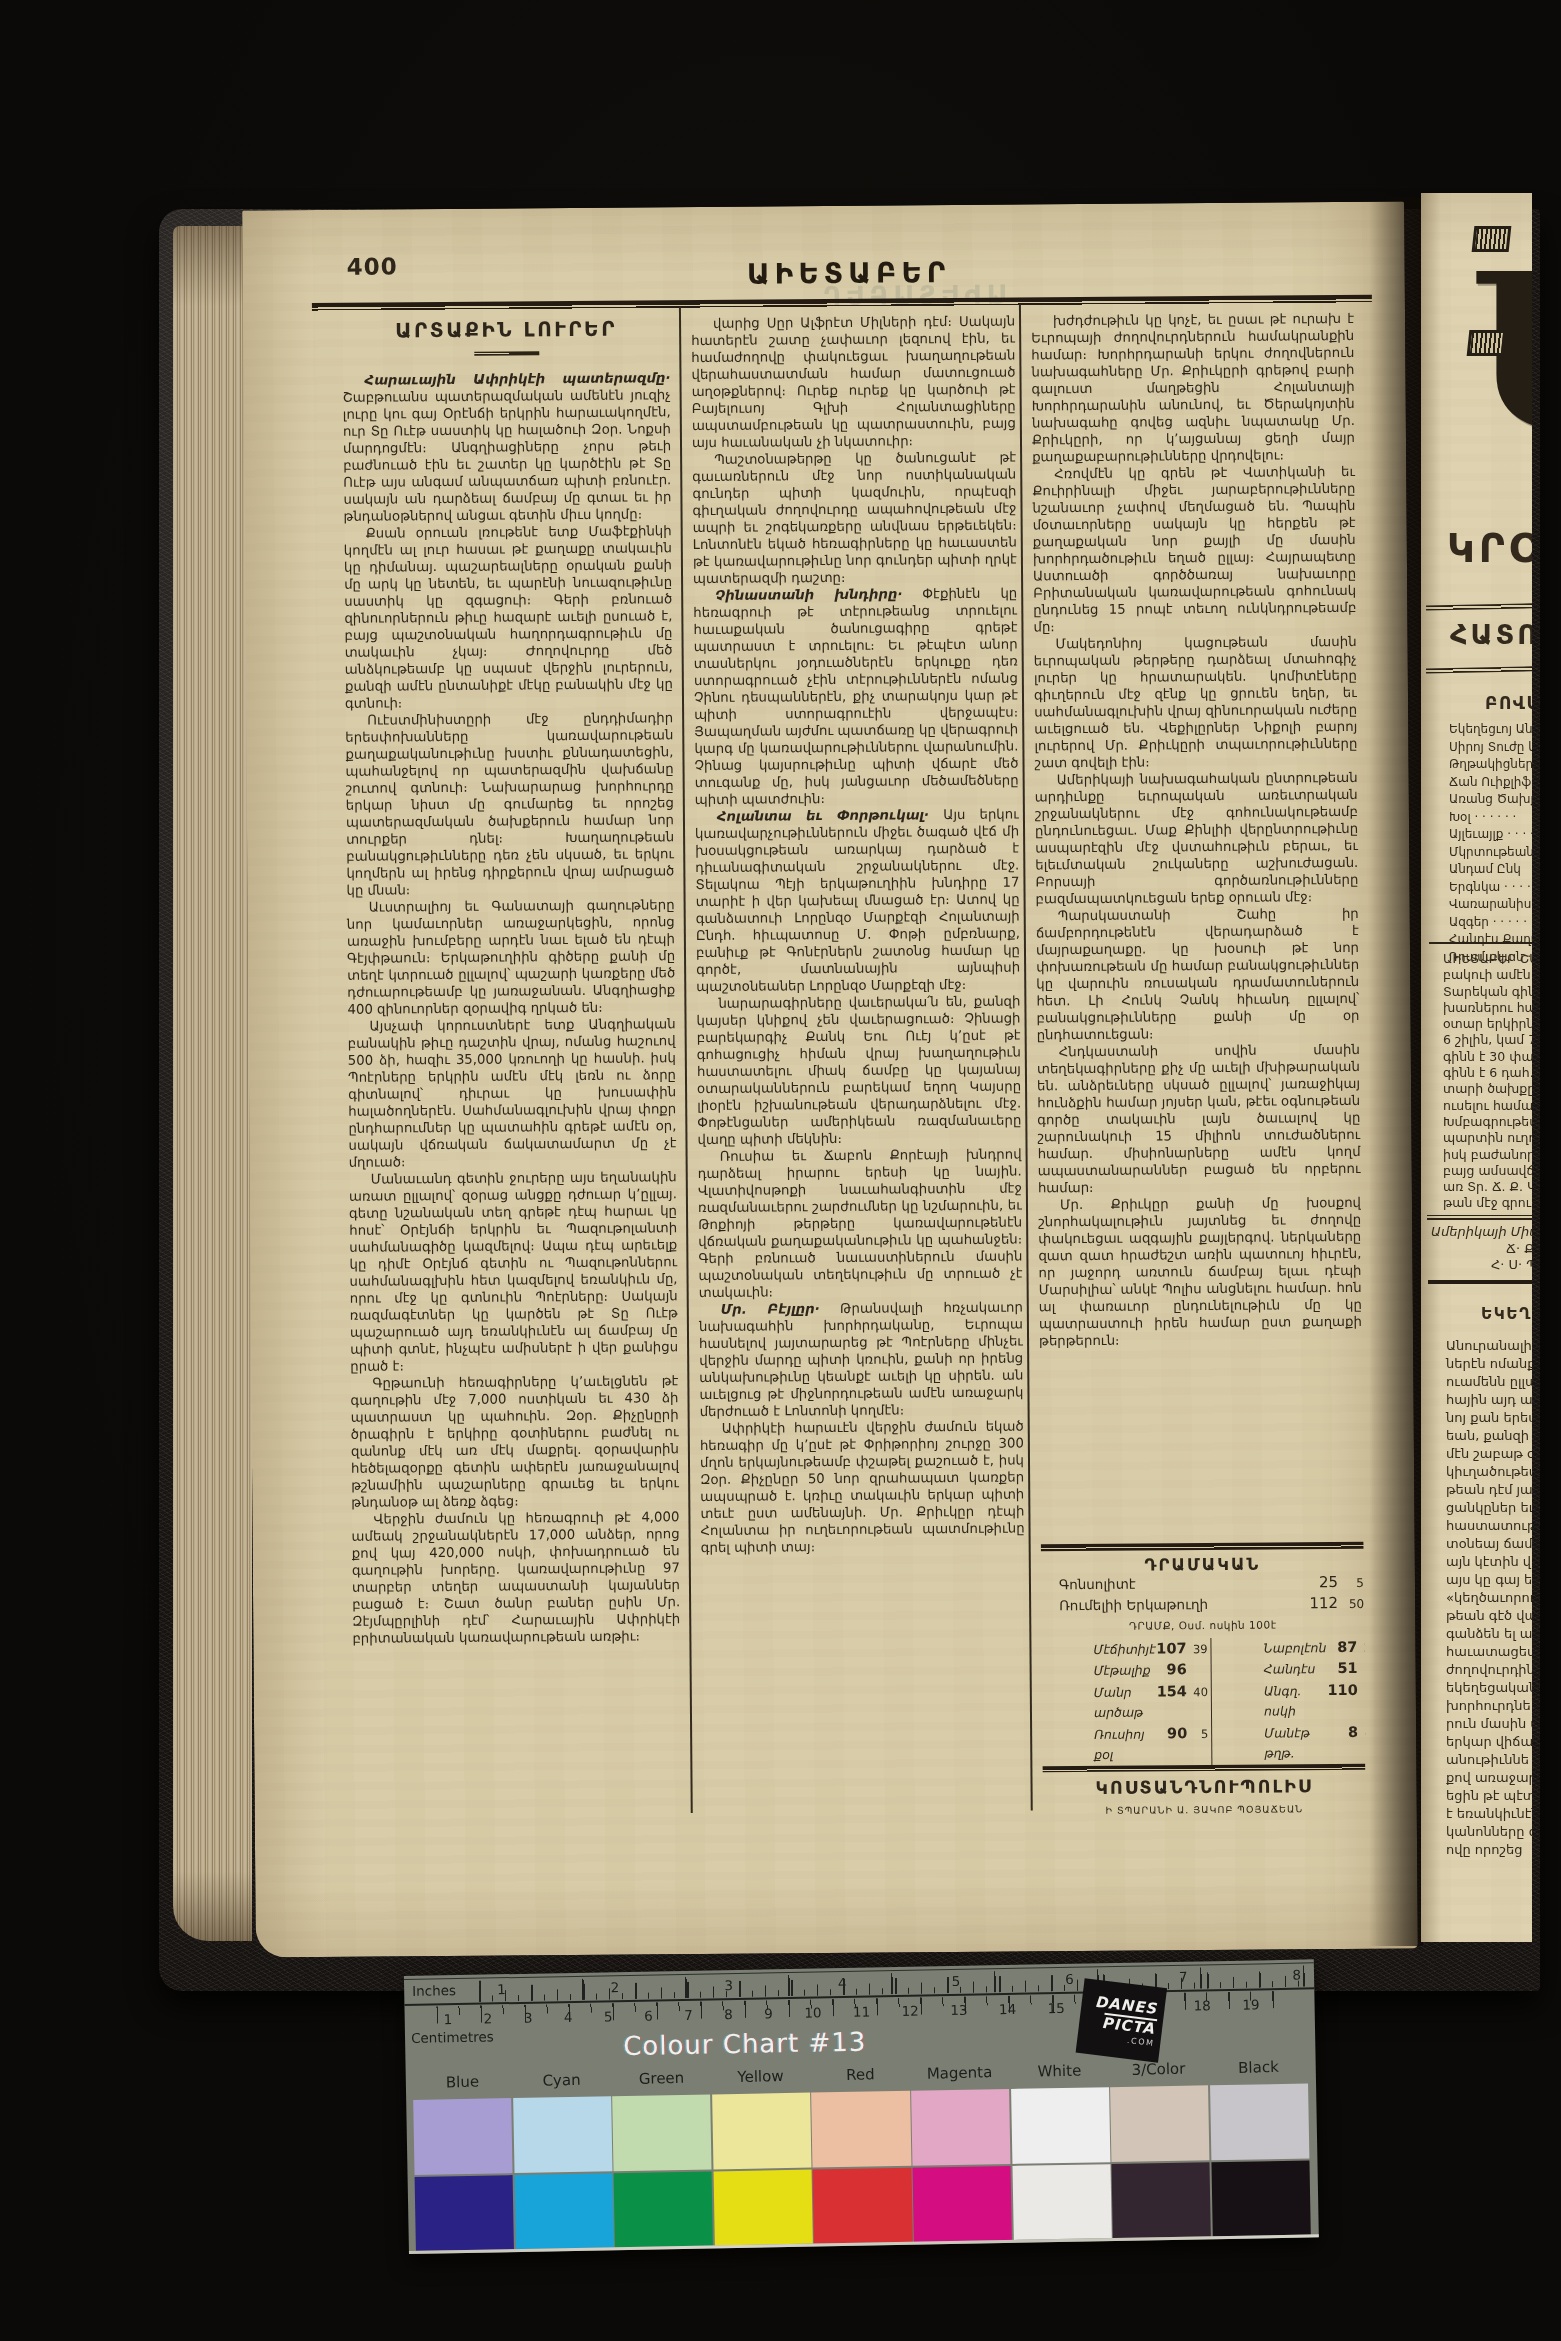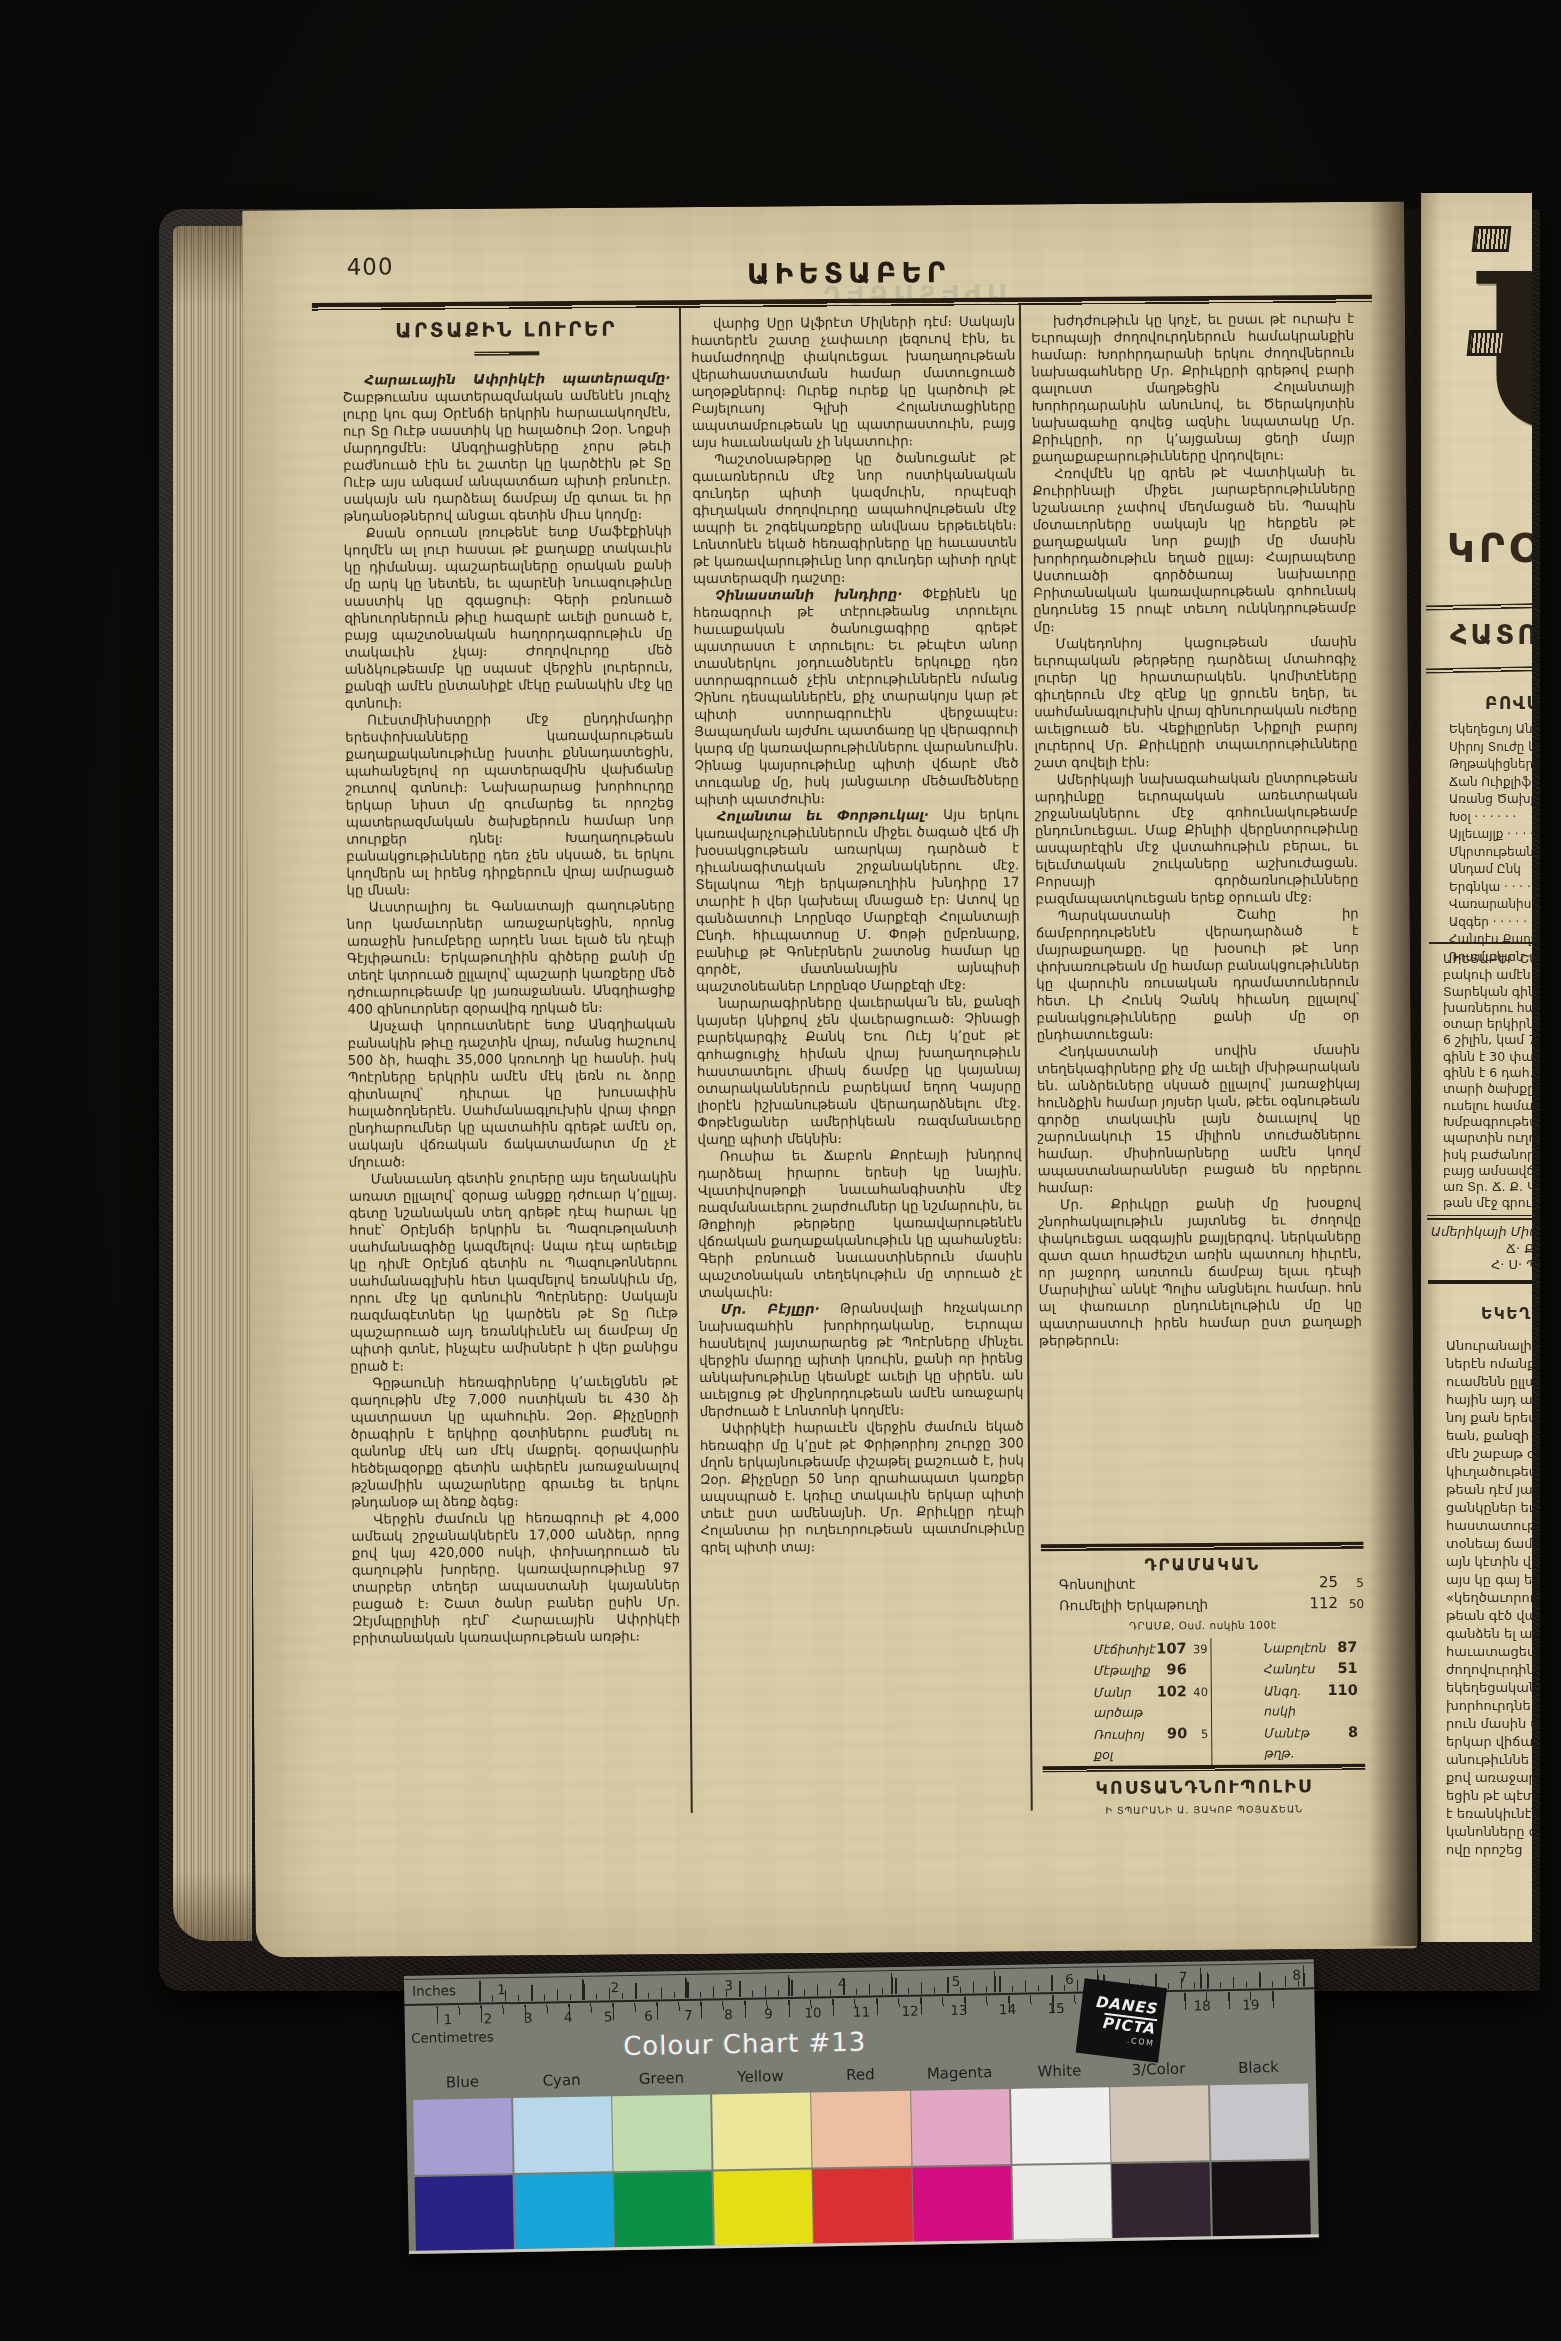--- a/index.html
+++ b/index.html
@@ -34,21 +34,21 @@
   .right-page{position:absolute;left:1421px;top:193px;width:111px;height:1749px;overflow:hidden;
     background:
       linear-gradient(90deg, rgba(90,70,40,0.35), transparent 20px),
       linear-gradient(180deg, rgba(115,90,50,0.12), transparent 60px),
       #ded2b0;
     color:#33291c;}
   .mottle{position:absolute;inset:0;pointer-events:none;opacity:0.5;background:
     repeating-linear-gradient(0deg, rgba(125,108,76,0.05) 0 8px, transparent 8px 18.5px),
     repeating-linear-gradient(90deg, rgba(125,108,76,0.04) 0 30px, transparent 30px 70px);}
   
-  .pageno{position:absolute;left:104px;top:44px;font-size:23px;font-weight:normal;letter-spacing:1px;text-align:right;}
+  .pageno{position:absolute;left:104px;top:44px;font-size:23px;font-weight:bold;letter-spacing:1px;text-align:right;}
   .ghost{position:absolute;left:320px;top:75px;width:701px;text-align:center;font-size:26px;font-weight:bold;
     letter-spacing:4.5px;color:rgba(90,110,105,0.18);transform:scaleX(-1);}
   .masthead{position:absolute;left:50px;right:0;top:51px;text-align:center;font-size:28px;font-weight:bold;
     letter-spacing:5px;color:#241c10;}
   .head-rule{position:absolute;left:69px;top:93px;width:1060px;height:8px;
     background:linear-gradient(#241c12 0 4.5px, transparent 4.5px 6px, #241c12 6px 7.5px, transparent 7.5px);}
   .col{position:absolute;top:108px;height:1507px;overflow:hidden;text-align:justify;
     font-size:13.3px;line-height:17px;}
   .col1{left:99px;width:328px;}
   .col2{left:448px;width:324px;}
@@ -258,21 +258,21 @@
               </div>
 
               <div class="gr">
                 <span class="glabel">Մէթալիք</span>
                 <span class="gva">96</span>
                 <span class="gvb"></span>
               </div>
 
               <div class="gr">
                 <span class="glabel">Մանր արծաթ</span>
-                <span class="gva">102</span>
+                <span class="gva">154</span>
                 <span class="gvb">40</span>
               </div>
 
               <div class="gr">
                 <span class="glabel">Ռուսիոյ քօլ</span>
                 <span class="gva">90</span>
                 <span class="gvb">5</span>
               </div>
             </div>
           <div class="mcol rgt">

